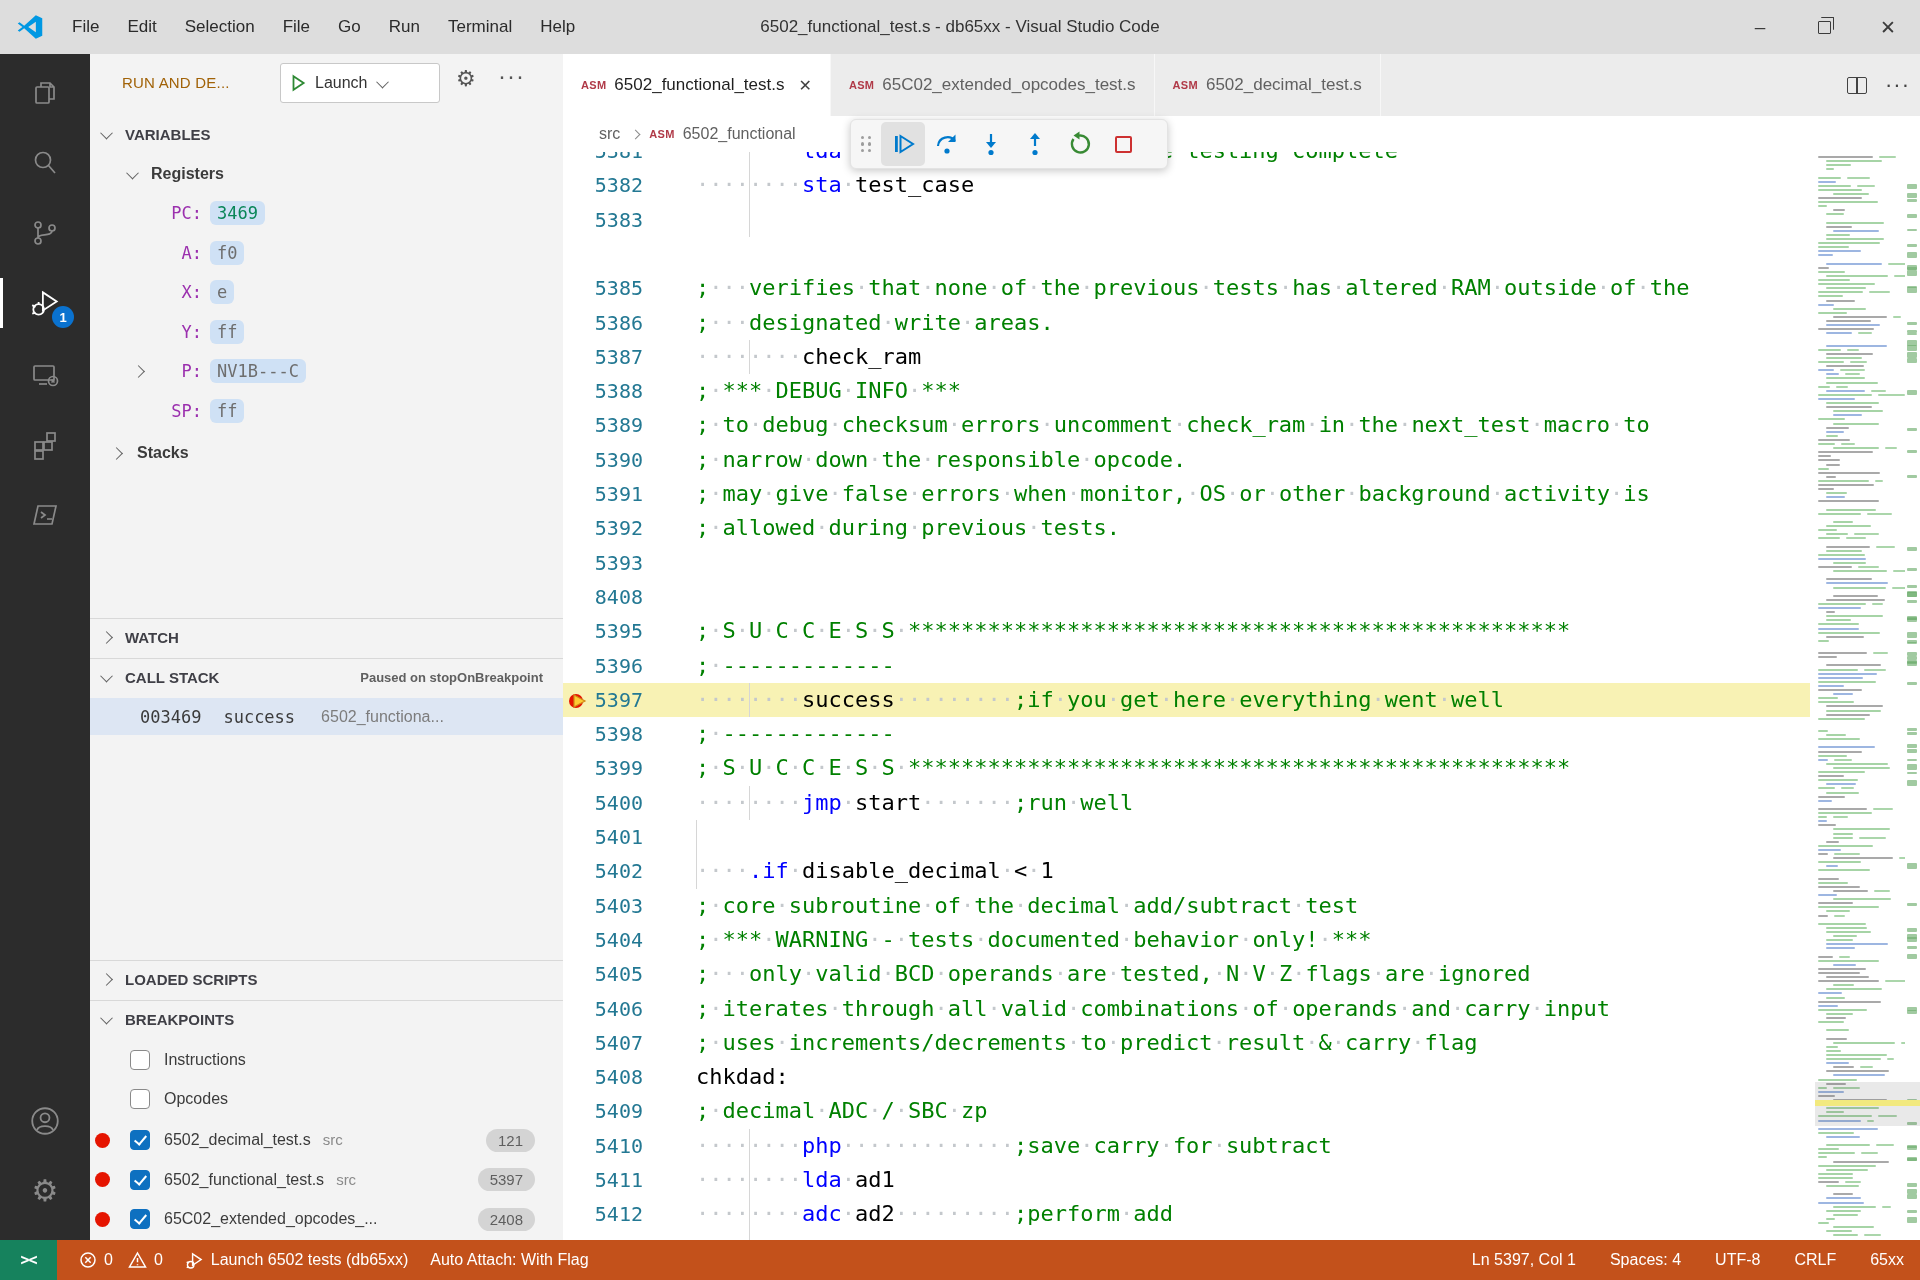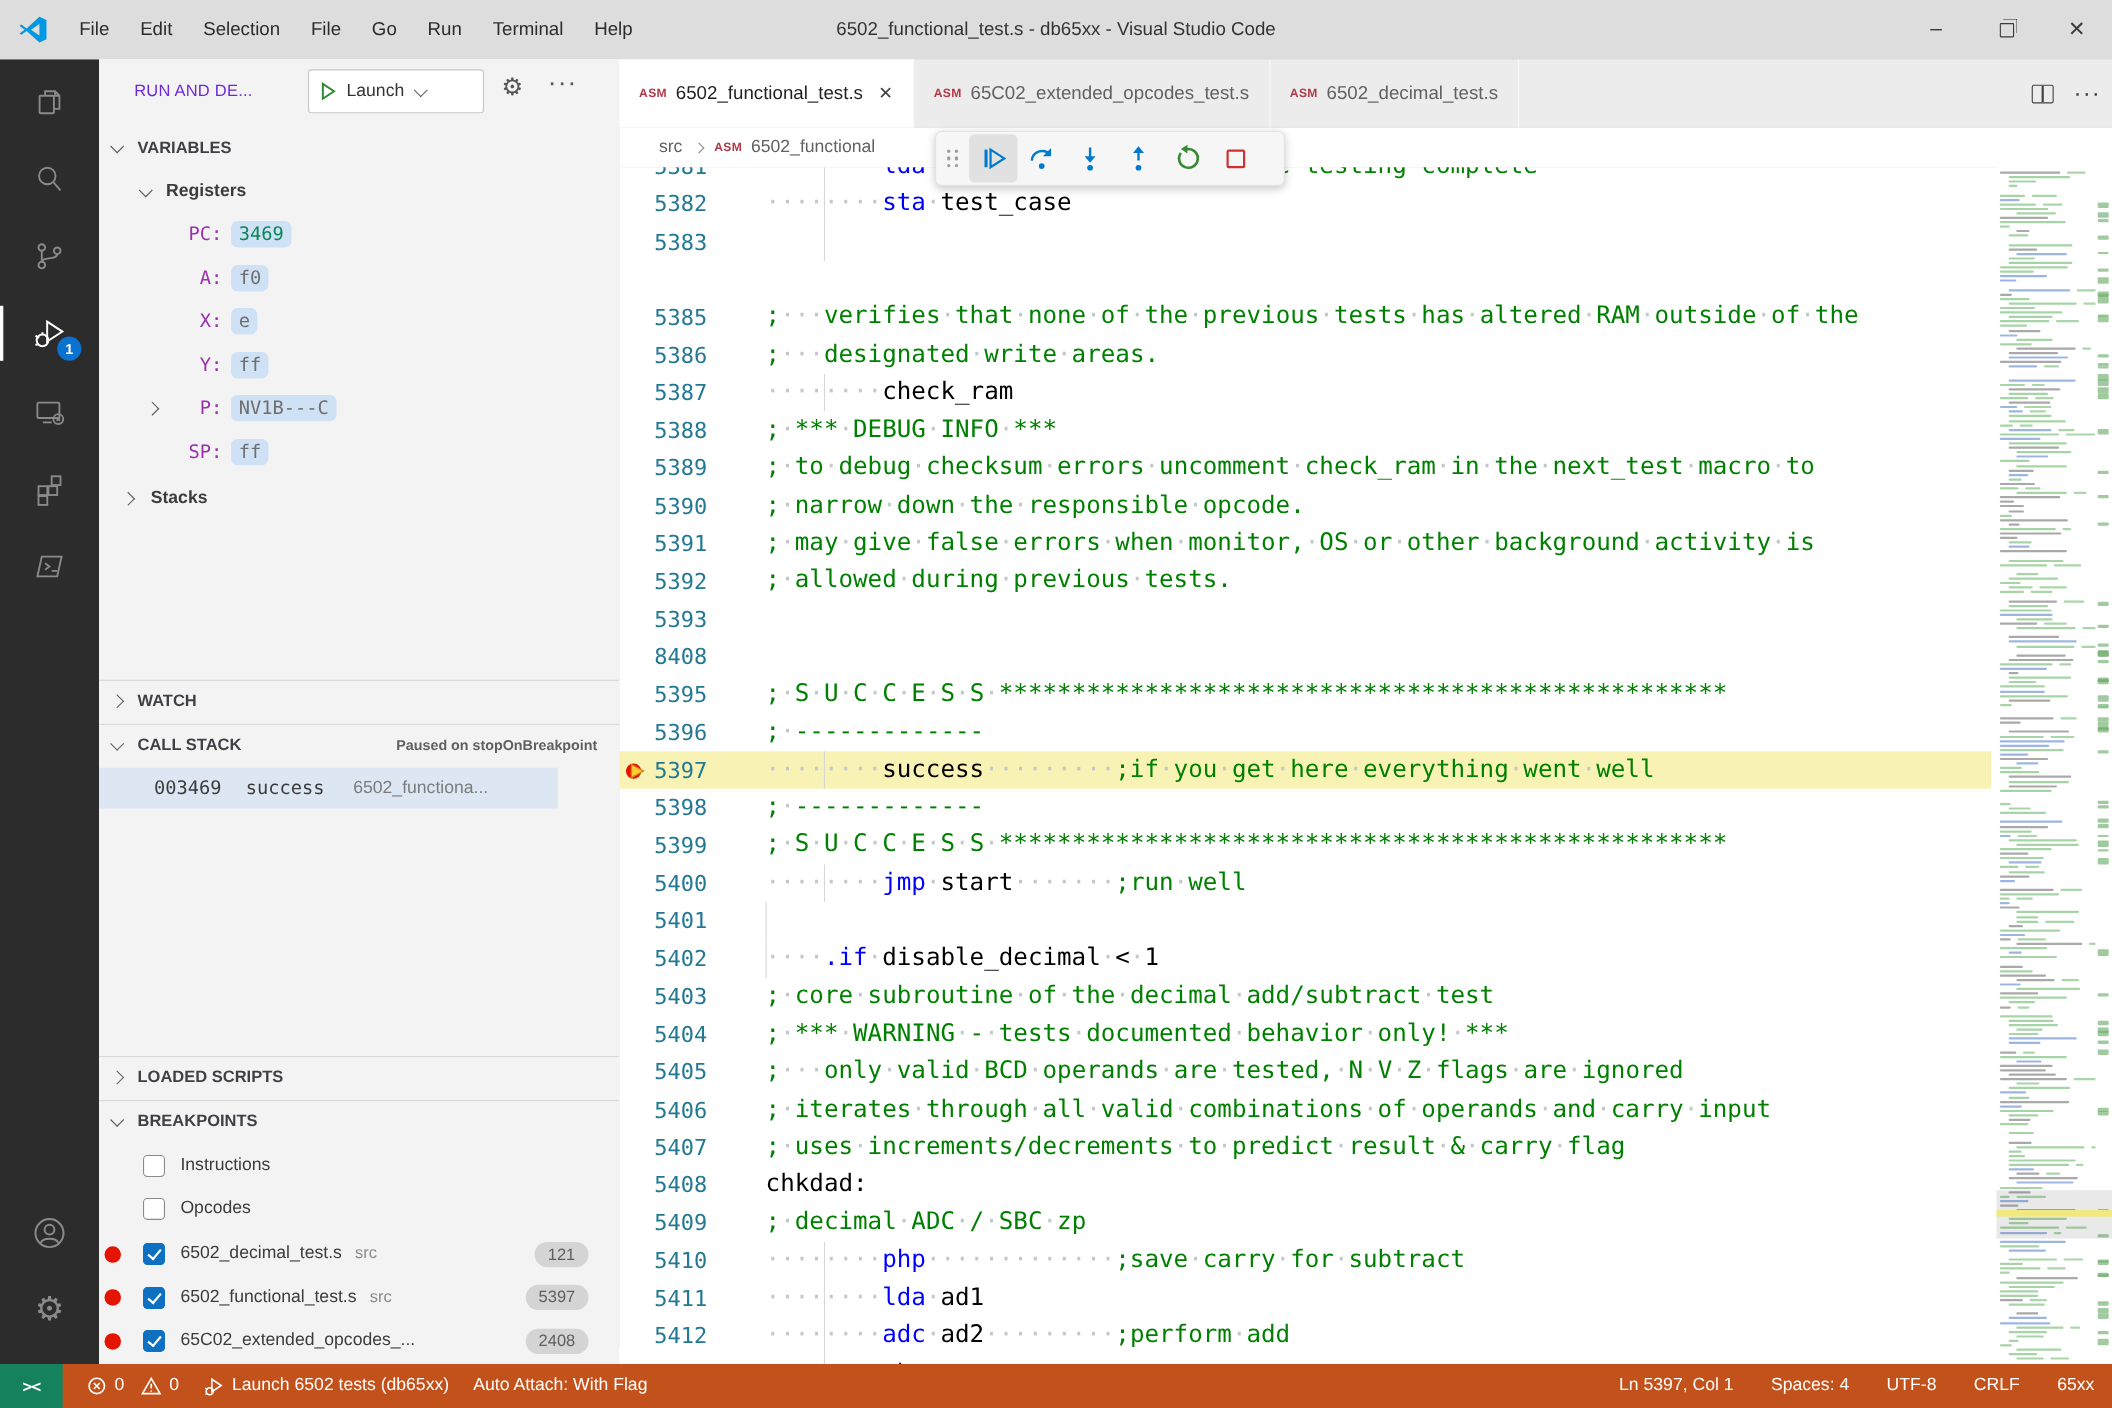--- a/index.html
+++ b/index.html
@@ -23,21 +23,21 @@
   .act-icon { position:absolute; left:0; width:90px; height:62px; display:flex; align-items:center; justify-content:center; }
   .act-icon svg { stroke:#8a8a8a; fill:none; stroke-width:1.7; }
   .act-icon.active svg { stroke:#ffffff; }
   .act-icon.active:before { content:""; position:absolute; left:0; top:6px; bottom:6px; width:2.5px; background:#fff; }
   .act-badge { position:absolute; right:16px; bottom:6px; width:22px; height:22px; border-radius:50%; background:#0a72cf; color:#fff; font-size:13px; display:flex; align-items:center; justify-content:center; font-weight:bold; }
   .gear-glyph { font-size:30px; color:#8a8a8a; line-height:1; }
 
   
   .sidebar { position:absolute; left:90px; top:54px; width:473px; height:1186px; background:#f3f3f3; font-size:16px; color:#3b3b3b; }
   .pane-head { position:absolute; left:0; top:0; width:473px; height:58px; }
-  .pane-title { position:absolute; left:32px; top:20px; font-size:15px; color:#6d28d9; letter-spacing:.2px; }
+  .pane-title { position:absolute; left:32px; top:20px; font-size:15px; color:#a16207; letter-spacing:.2px; }
   .launch-box { position:absolute; left:190px; top:9px; width:160px; height:40px; background:#fff; border:1px solid #c8c8c8; border-radius:3px; display:flex; align-items:center; padding:0 8px; }
   .launch-box .lbl { font-size:16px; color:#333; margin:0 10px 0 8px; }
   .sb-gear { position:absolute; left:366px; top:14px; font-size:22px; color:#555; line-height:1; }
   .sb-dots { position:absolute; left:408px; top:8px; font-size:24px; color:#555; letter-spacing:1px; }
 
   .chev { display:inline-block; width:9px; height:9px; border-right:1.8px solid #616161; border-bottom:1.8px solid #616161; }
   .chev.down { transform:rotate(45deg) translate(-1px,-1px); }
   .chev.right { transform:rotate(-45deg); }
 
   .sec-head { position:absolute; left:0; width:473px; height:34px; display:flex; align-items:center; font-weight:bold; font-size:15px; color:#3f3f46; }
@@ -45,21 +45,21 @@
   .divider { position:absolute; left:0; width:473px; height:1px; background:#d8d8d8; }
 
   .tree-row { position:absolute; left:0; width:473px; height:34px; display:flex; align-items:center; }
   .mono { font-family:"DejaVu Sans Mono", monospace; }
   .regname { position:absolute; width:112px; text-align:right; font-size:17px; color:#9b2fae; }
   .regval { position:absolute; left:120px; font-size:17px; color:#6e6e6e; background:#cfe1f5; border-radius:6px; padding:2px 7px; }
   .regval.num { color:#098658; }
   .label-bold { font-weight:bold; color:#3b3b3b; }
 
   .paused-badge { position:absolute; right:20px; font-size:13px; font-weight:bold; color:#5f5f5f; }
-  .cs-row { position:absolute; left:0; width:417px; height:37px; background:#dde6f3; display:flex; align-items:center; }
+  .cs-row { position:absolute; left:0; width:473px; height:37px; background:#dde6f3; display:flex; align-items:center; }
   .cs-addr { margin-left:50px; font-size:17px; color:#3b3b3b; }
   .cs-fn { margin-left:22px; font-size:17px; color:#3b3b3b; }
   .cs-file { margin-left:26px; font-size:16px; color:#7c7c7c; font-family:"Liberation Sans",sans-serif; }
 
   .bp-row { position:absolute; left:0; width:473px; height:36px; display:flex; align-items:center; }
   .bp-dot { position:absolute; left:5px; width:15px; height:15px; border-radius:50%; background:#e51400; }
   .cb { position:absolute; left:40px; width:20px; height:20px; border-radius:4px; border:1.6px solid #8a8a8a; background:#fff; }
   .cb.checked { background:#0e70c0; border-color:#0e70c0; }
   .cb.checked:after { content:""; position:absolute; left:6px; top:2px; width:5px; height:10px; border:solid #fff; border-width:0 2.2px 2.2px 0; transform:rotate(40deg); }
   .bp-label { position:absolute; left:74px; font-size:16px; color:#3b3b3b; white-space:nowrap; }

